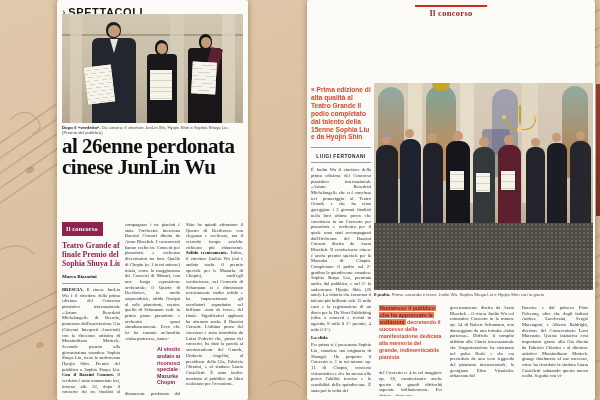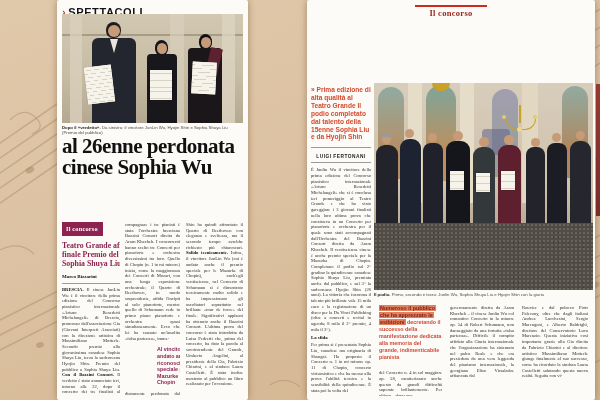--- a/index.html
+++ b/index.html
@@ -160,21 +160,21 @@
       </div>
     </div>
 
     <div class="caption cap-left">
       <b>Dopo il «verdetto».</b>
       <span>Da sinistra: il vincitore JunLin Wu, Hyojin Shin e Sophia Shuya Liu (Premio del pubblico)</span>
     </div>
 
     <div class="hl-left">
       <div>al 26enne perdonata</div>
-      <div>cinese Sophia Wu</div>
+      <div>cinese JunLin Wu</div>
     </div>
 
     <div class="news-col lp-col1">
       <span class="kicker-box">Il concorso</span>
       <div class="deck-left">Teatro Grande affollato per la finale Premio del pubblico a Sophia Shuya Liu</div>
       <div class="byline-left">Marco Bizzarini</div>
       <div class="rule"></div>
       <span class="bodytext"><span class="lead">BRESCIA.</span>
         <span>Il cinese JunLin Wu è il vincitore della prima edizione del Concorso pianistico internazionale «Arturo Benedetti Michelangeli» di Brescia, promosso dall'associazione Gia (Giovani Interpreti Associati) con la direzione artistica di Massimiliano Motterle. Secondo premio alla giovanissima canadese Sophia Shuya Liu, terza la sudcoreana Hyojin Shin. Premio del pubblico a Sophia Shuya Liu.</span>
         <span class="subhead-inline">Con il Bazzini Consort.</span>

